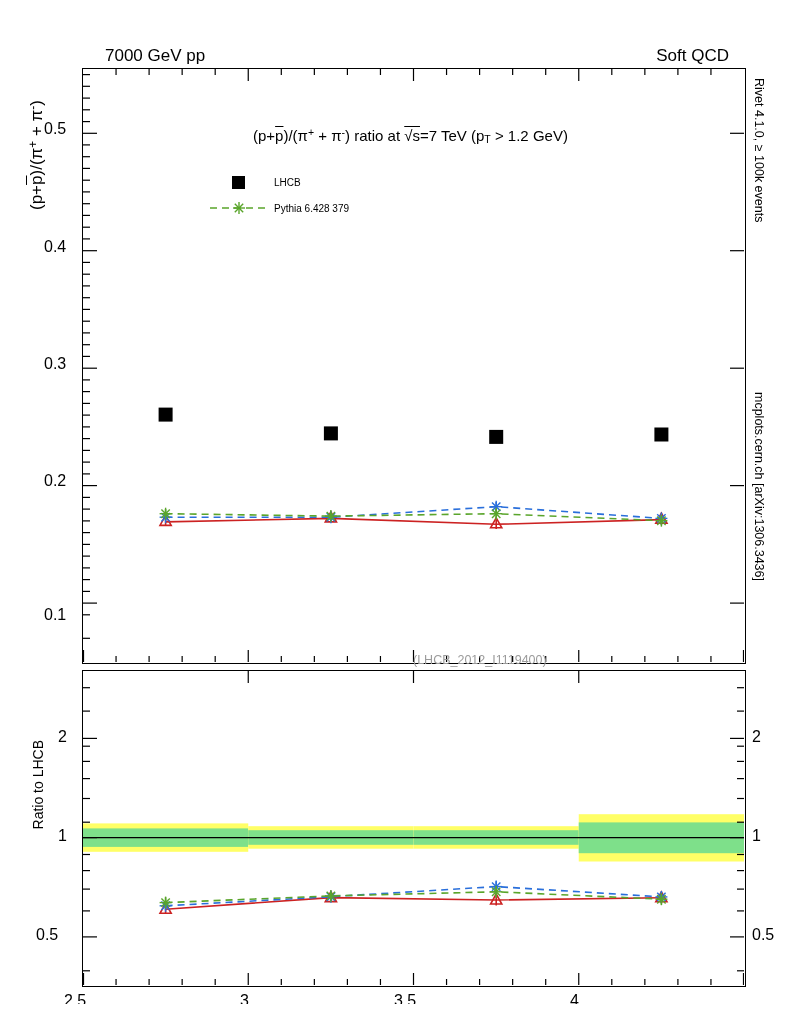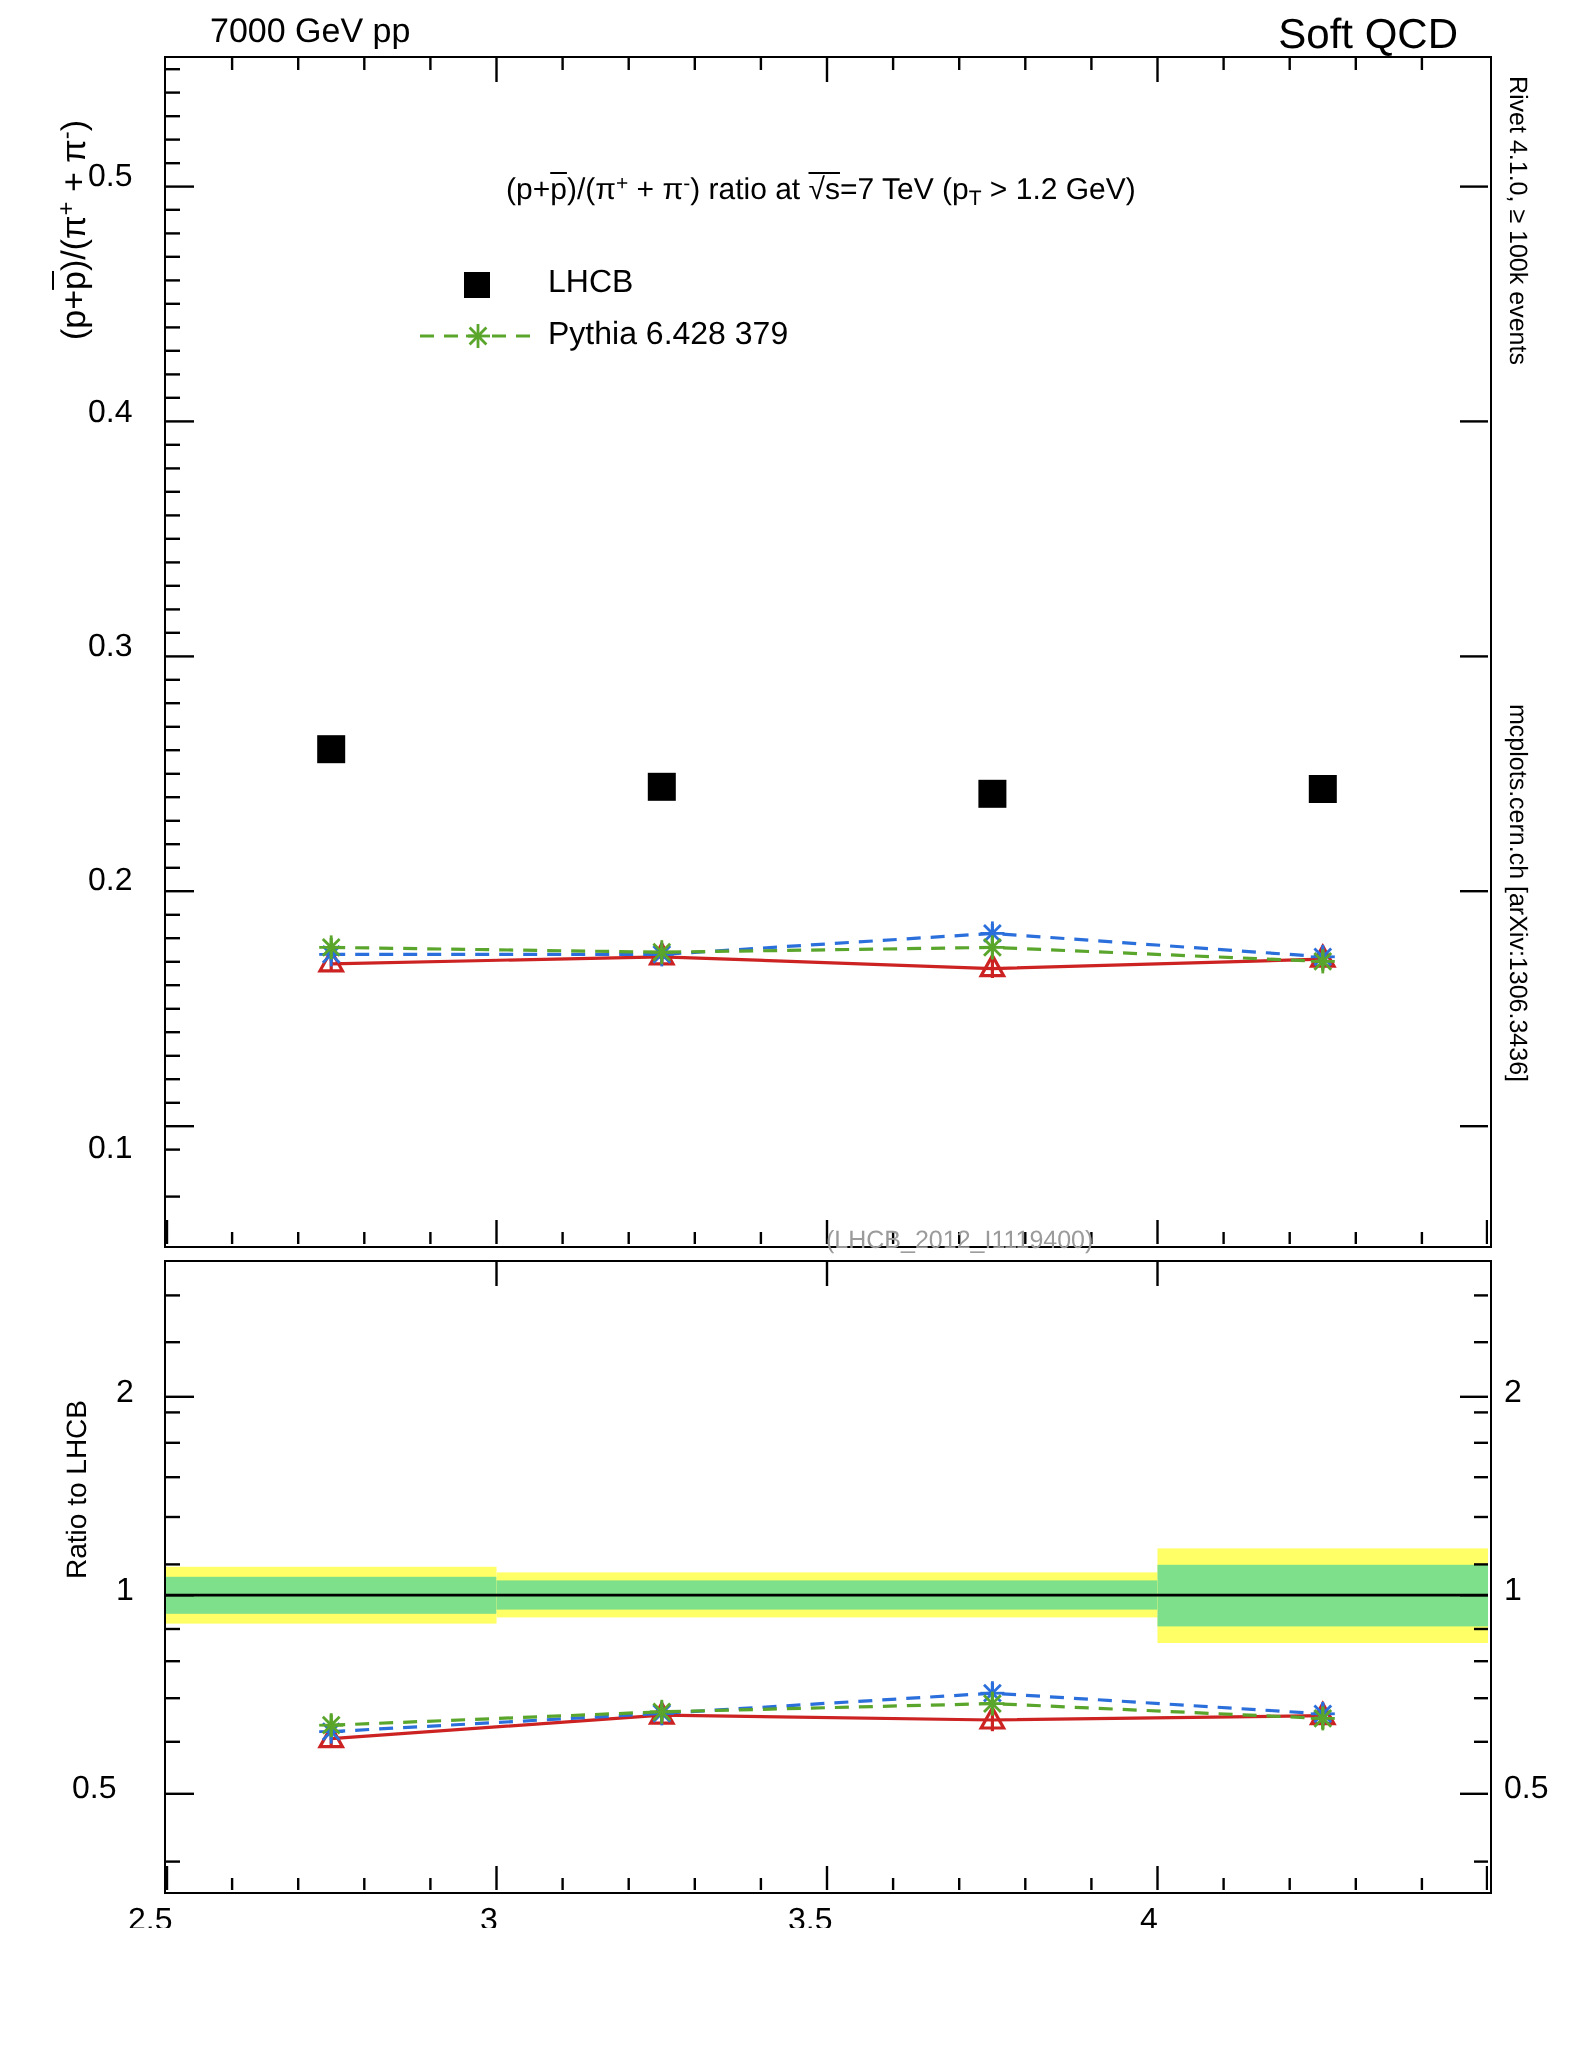--- a/index.html
+++ b/index.html
@@ -1,24 +1,24 @@
 <!DOCTYPE html>
 <html><head>
 <meta charset="utf-8">
 <style>
   html,body{margin:0;padding:0;background:#ffffff;}
   body{width:786px;height:1024px;font-family:"Liberation Sans",sans-serif;color:#000;}
-  #root{position:relative;width:786px;height:964px;overflow:hidden;}
+  #root{position:relative;width:786px;height:964px;overflow:hidden;margin-top:40px;}
 
   .abs{position:absolute;}
   .txt{font-family:"Liberation Sans",sans-serif;color:#000;white-space:nowrap;}
 
   
   #hdr-left{left:105px;top:6px;font-size:17px;}
-  #hdr-right{right:57px;top:6px;font-size:21px;}
+  #hdr-right{right:57px;top:6px;font-size:17px;}
 
   
   .vert{transform-origin:0 0;white-space:nowrap;font-size:12.5px;}
   #rv1{left:766px;top:38px;transform:rotate(90deg);}
   #rv2{left:766px;top:352px;transform:rotate(90deg);}
 
   
   #pad-main{left:82px;top:28px;width:664px;height:596px;border:1.3px solid #000;box-sizing:border-box;background:#fff;}
   
   #pad-ratio{left:82px;top:630px;width:664px;height:317px;border:1.3px solid #000;box-sizing:border-box;background:#fff;}
@@ -30,21 +30,21 @@
   #ytitle-ratio{left:30px;top:700px;transform-origin:0 0;transform:rotate(-90deg) translate(-100%,0);font-size:14px;}
   #xtitle{left:735px;top:988px;font-size:18px;font-style:italic;}
 
   
   #plot-title{left:170px;top:57px;font-size:15px;}
 
   
   #watermark{left:330px;top:584px;font-size:12.5px;color:#9b9b9b;}
 
   
-  #legend{left:125px;top:100px;width:260px;font-size:16px;}
+  #legend{left:125px;top:100px;width:260px;font-size:10px;}
   .leg-row{height:26px;display:flex;align-items:center;}
   .leg-mark{width:62px;height:22px;position:relative;flex:0 0 62px;}
   .leg-text{margin-left:4px;}
 
   svg{display:block;}
   sub{font-size:70%;vertical-align:-0.25em;}
   sup{font-size:70%;vertical-align:0.45em;}
   .ovl{position:absolute;left:0;top:0;}
 </style>
 </head>

